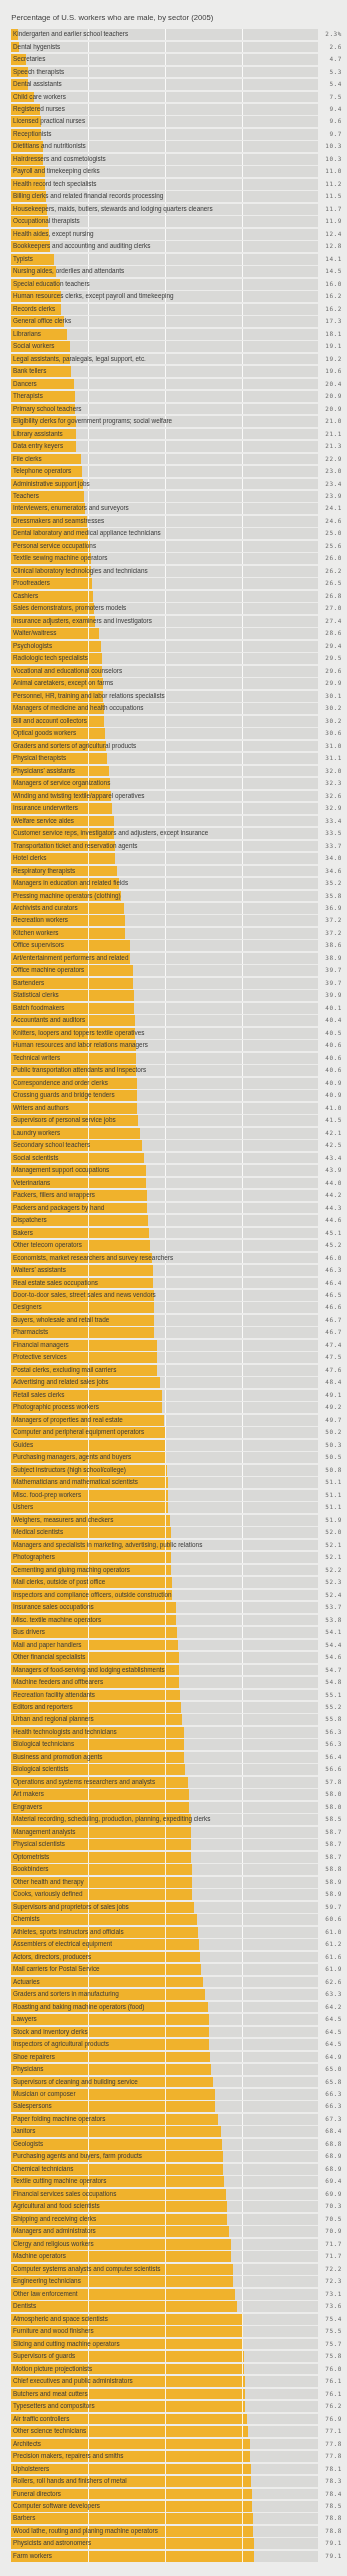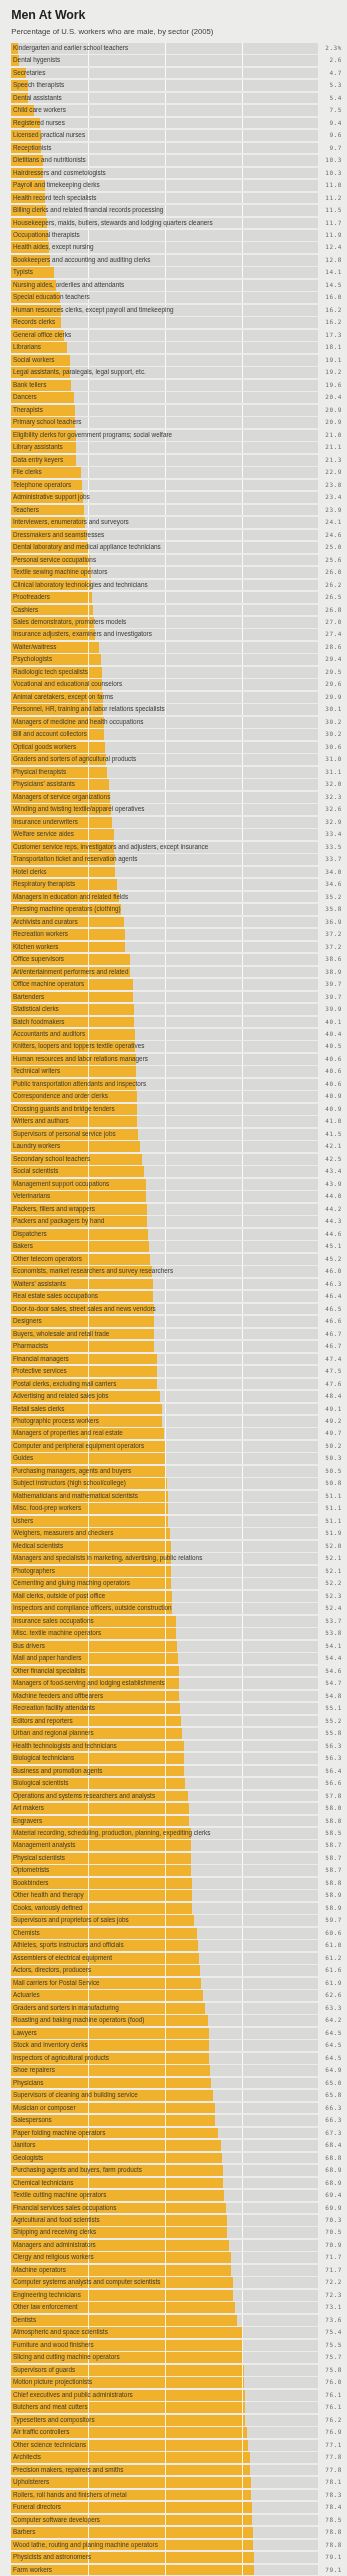--- a/index.html
+++ b/index.html
@@ -79,21 +79,20 @@
     letter-spacing:0.5px;
     color:#6b6b6b;
     z-index:3;
   }
 </style>
 </head>
 <body>
 
 <div class="page">
   <header>
-    <h1>Men At Work</h1>
     <p class="subtitle">Percentage of U.S. workers who are male, by sector (2005)</p>
   </header>
 
   <div class="chart" id="chart">
       <div class="row">
         <div class="track"></div>
         <div class="bar" style="width: 7px;"></div>
         <div class="gridline" style="left: 88px;"></div>
         <div class="gridline" style="left: 165px;"></div>
         <div class="gridline" style="left: 242px;"></div>

